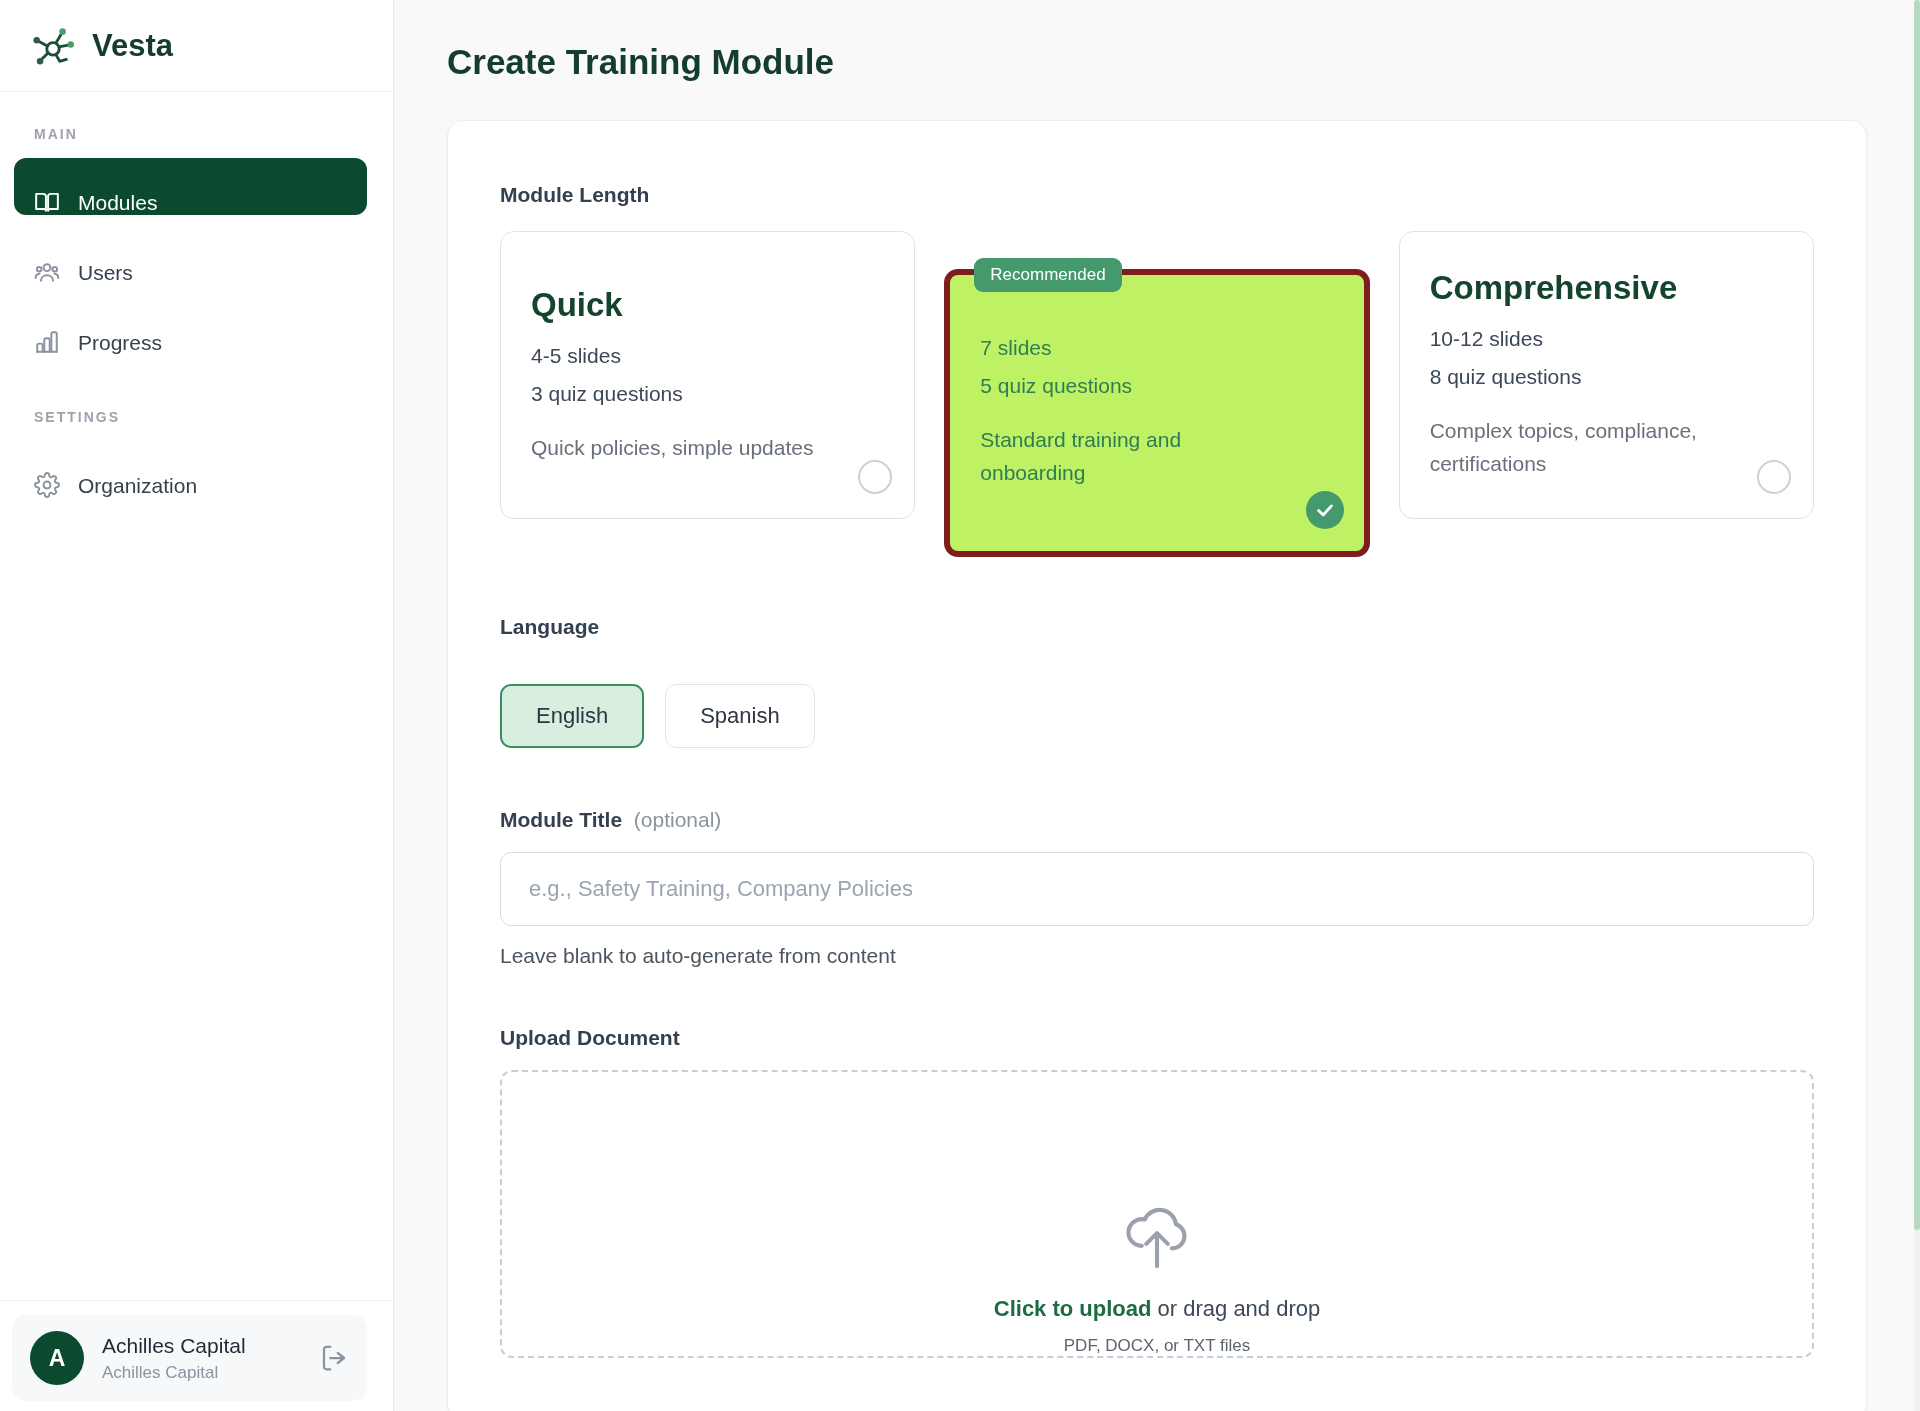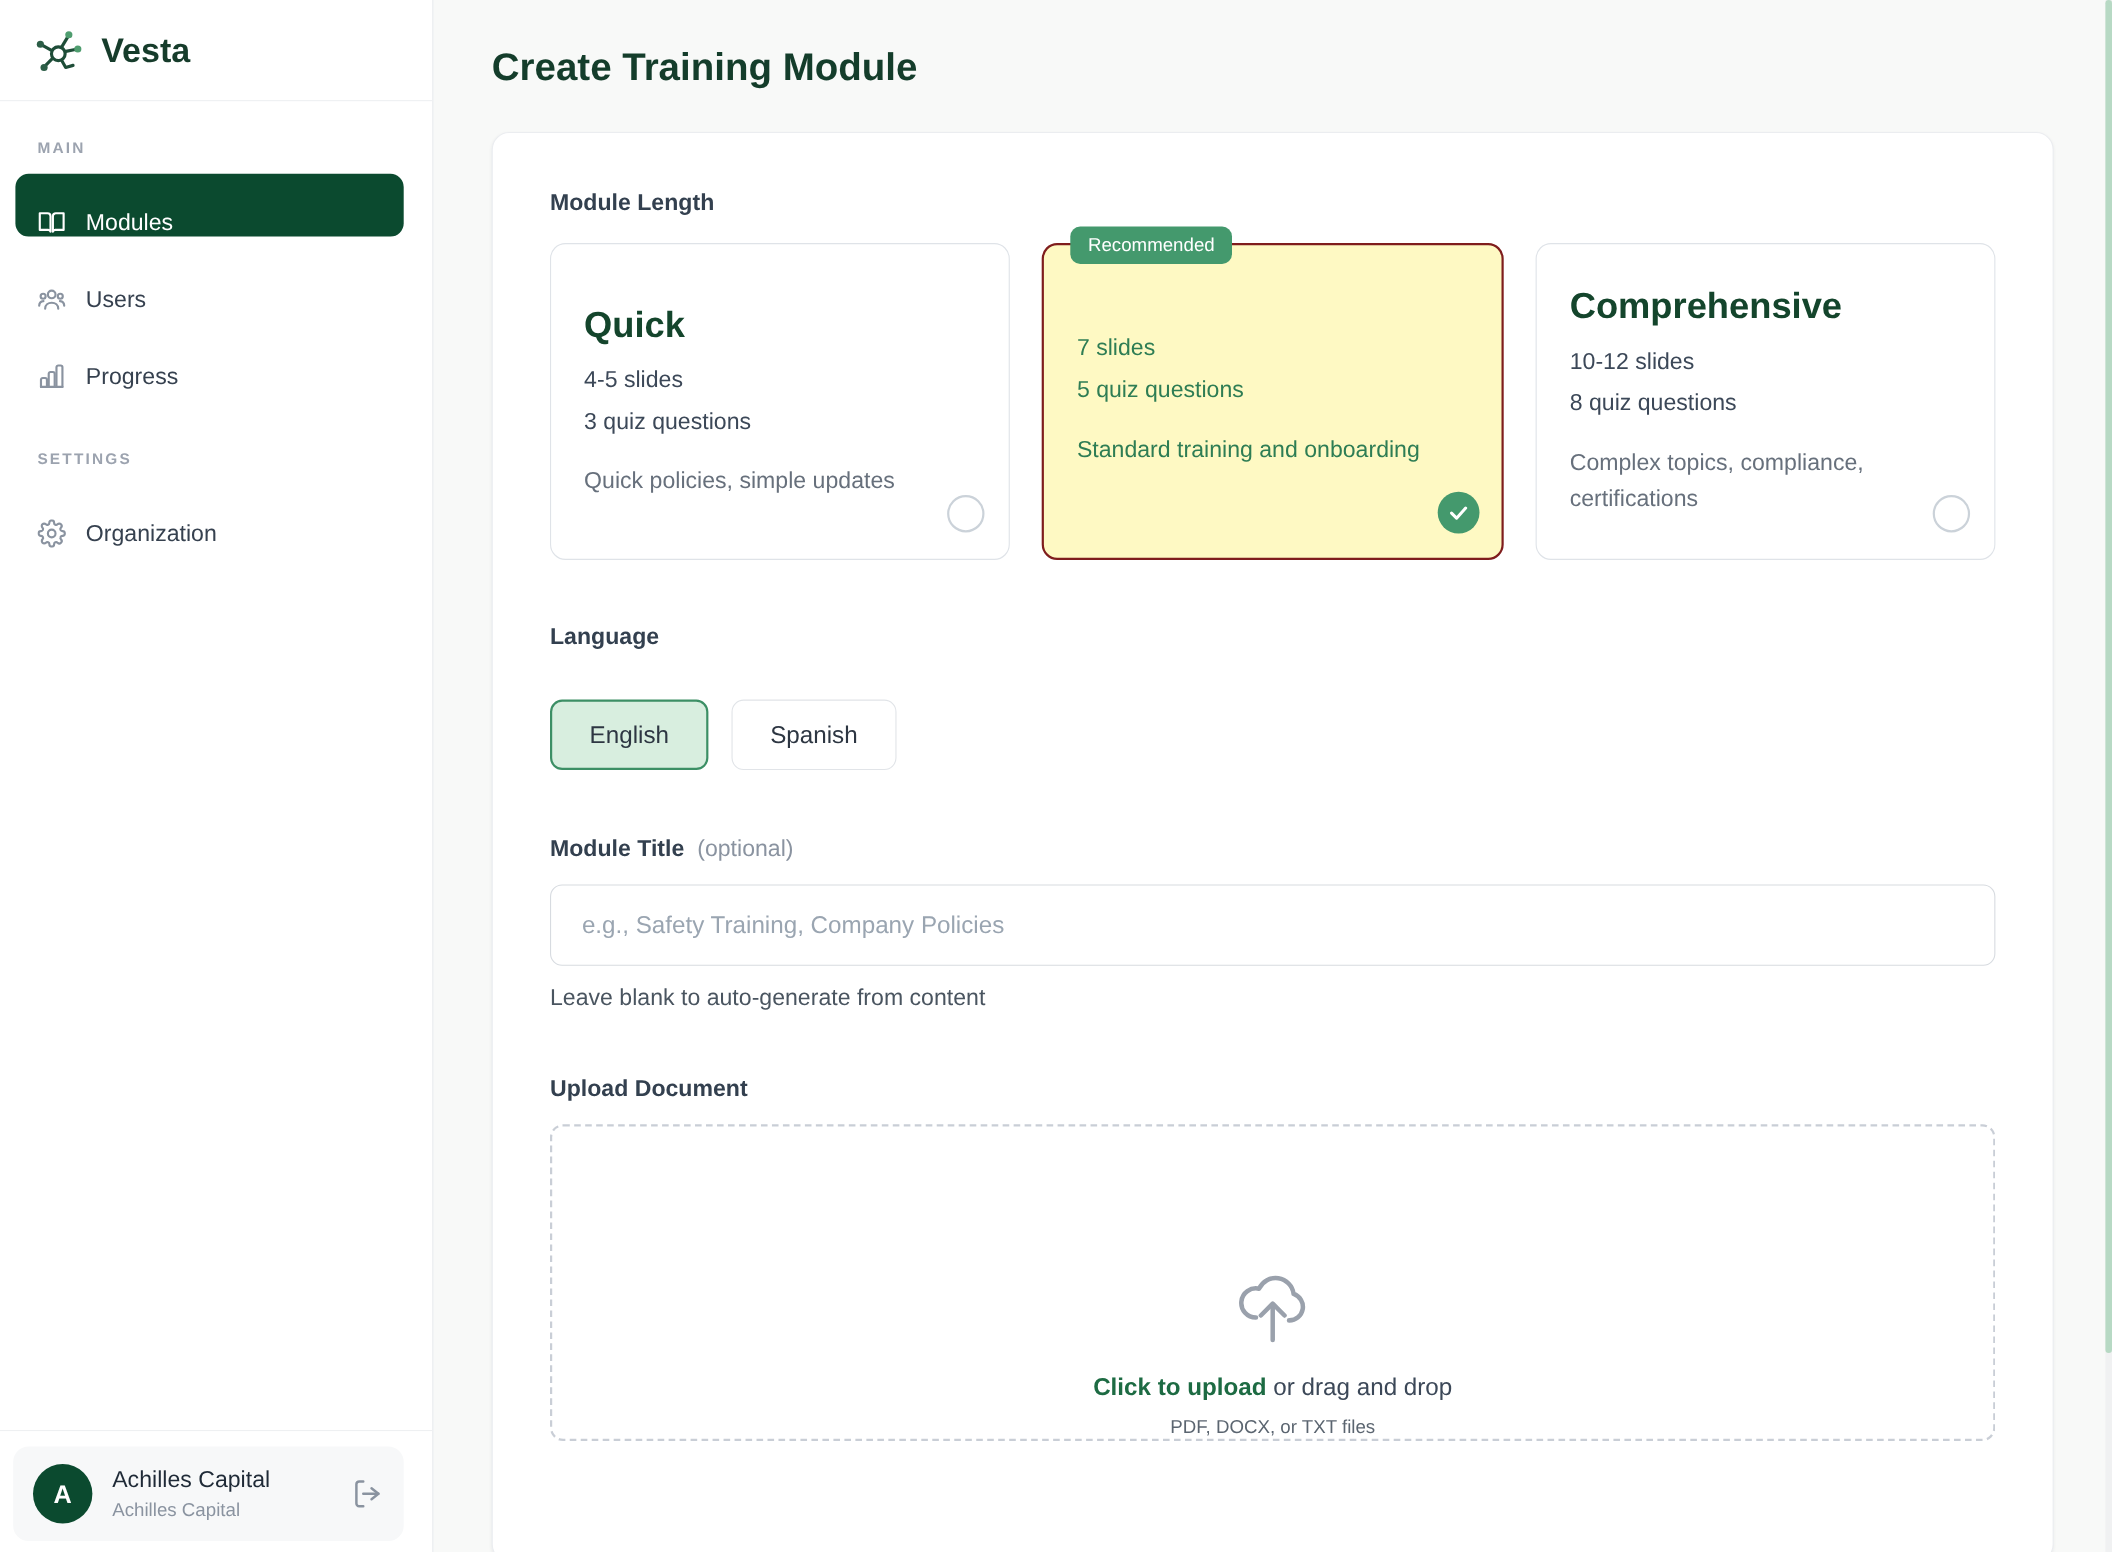--- a/index.html
+++ b/index.html
@@ -59,32 +59,32 @@
   .main { flex:1; padding:42px 53px 0 53px; }
   .page-title { font-size:35px; font-weight:bold; color:#143d2b; }
   .page-subtitle { font-size:21px; color:#4b5563; margin-top:18px; }
 
   .panel {
     margin-top:38px; background:#ffffff;
     border:1px solid #ebedf0; border-radius:16px;
     box-shadow:0 1px 3px rgba(16,24,40,.05);
     padding:52px; height:1300px;
   }
-  .section-label { font-size:21px; font-weight:bold; color:#33404f; }
+  .section-label { font-size:21px; font-weight:bold; color:#33404f;margin-top:10px; }
   .optional-hint { font-weight:normal; color:#8a93a0; }
 
   
   .cards { display:flex; gap:29px; margin-top:24px; }
   .option-card {
     flex:1; position:relative; height:288px;
     border:1px solid #dfe3e8; border-radius:14px; background:#fff;
     padding:0 30px; display:flex; flex-direction:column; justify-content:center;
     cursor:pointer;
   }
-  .option-card.selected { background:#fef9c3; border:2px solid #7f1d1d; }
+  .option-card.selected { background:#bef264; border:6px solid #7f1d1d;margin-top:38px; }
   .card-title { font-size:33px; font-weight:bold; color:#14452c; margin-bottom:20px; }
   .card-line  { font-size:21px; color:#3c4858; margin-bottom:14px; }
   .card-desc  { font-size:21px; color:#67707c; margin-top:12px; line-height:1.55; padding-right:44px; }
   .selected .card-line, .selected .card-desc { color:#2e7d54; }
   .badge {
     position:absolute; top:-17px; left:24px;
     background:#44996d; color:#fff; font-size:17px;
     padding:7px 16px; border-radius:9px;
   }
   .radio-circle {

